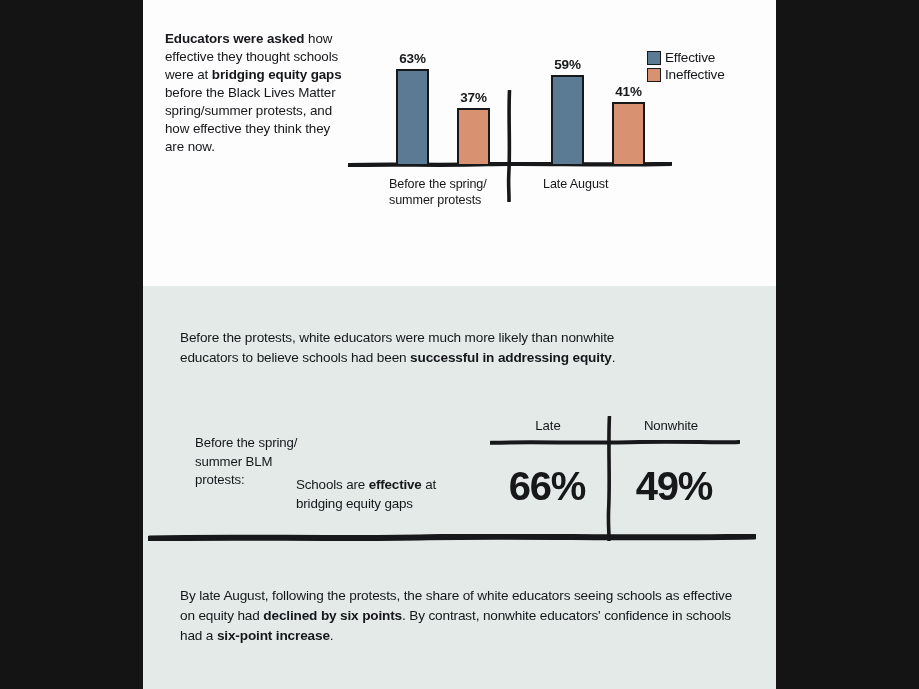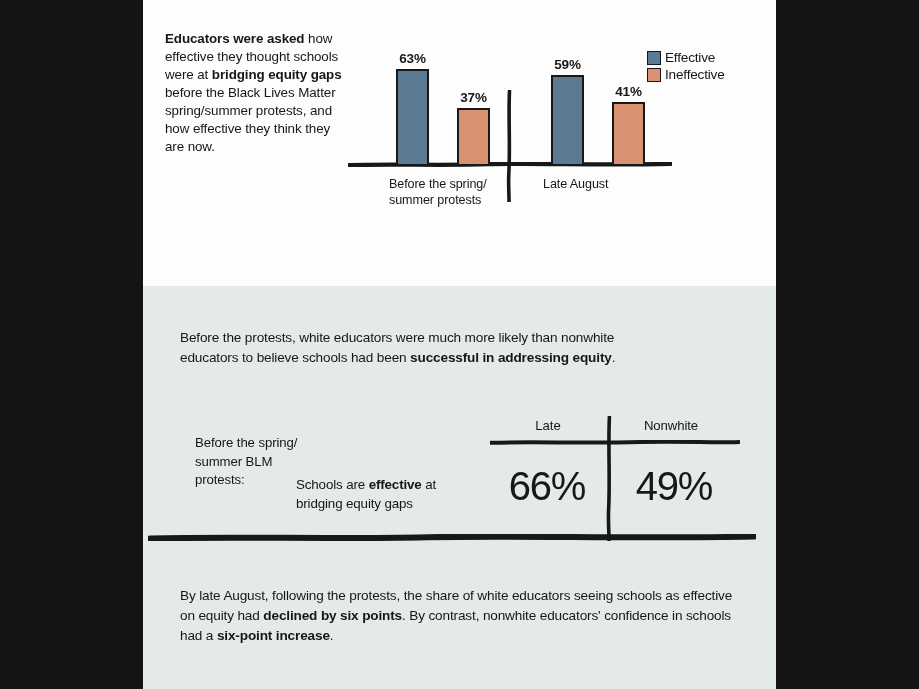--- a/index.html
+++ b/index.html
@@ -232,21 +232,21 @@
     left: 440px;
     top: 0px;
     width: 12px;
     height: 125px;
   }
 
   .big-stat {
     position: absolute;
     top: 48px;
     font-size: 40px;
-    font-weight: 400;
+    font-weight: 700;
     color: #16181a;
     letter-spacing: -1.2px;
     text-align: center;
   }
   .big-stat.white    { left: 325px; width: 118px; }
   .big-stat.nonwhite { left: 452px; width: 118px; text-align: center; }
 
   .outro {
     position: absolute;
     left: 37px;

